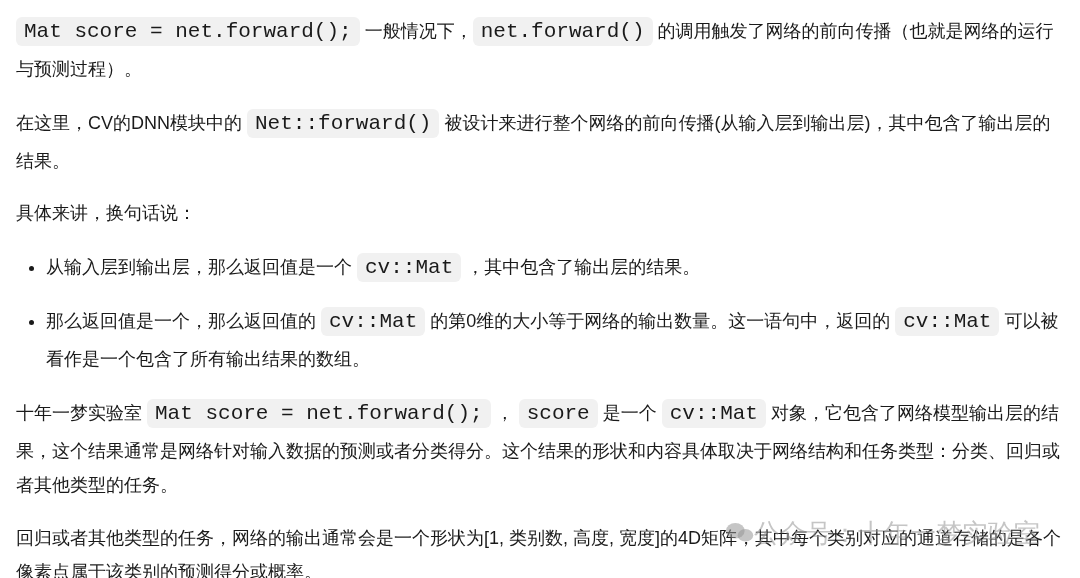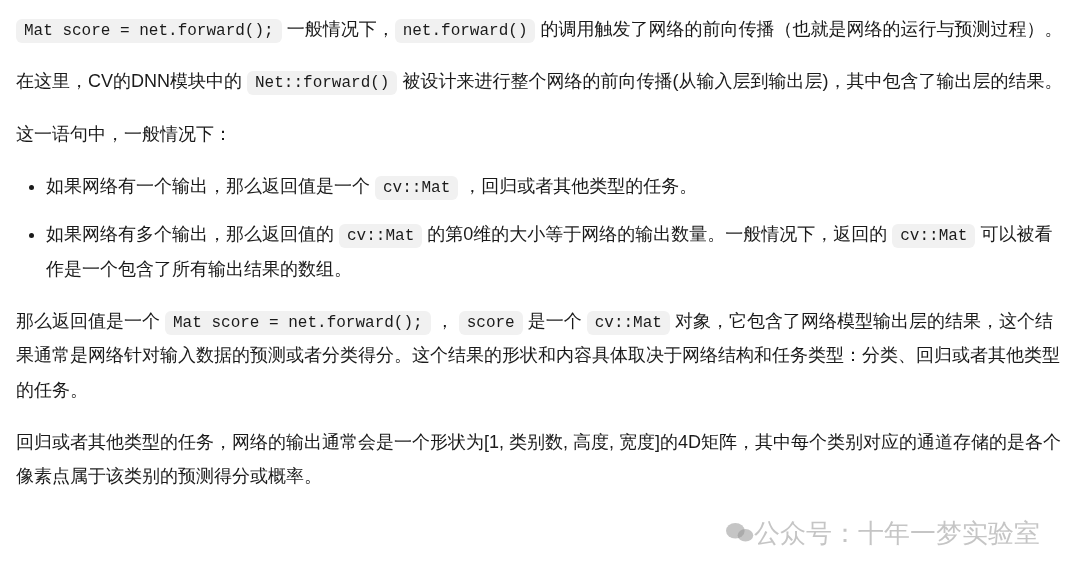--- a/index.html
+++ b/index.html
@@ -14,21 +14,21 @@
       box-sizing: border-box;
     }
     p {
       margin: 0 0 18px 0;
     }
     code {
       font-family: "SFMono-Regular", Consolas, "Liberation Mono", Menlo, monospace;
       background: #f1f1f1;
       padding: 3px 8px;
       border-radius: 6px;
-      font-size: 16px;
+      font-size: 21px;
       color: #1a1a1a;
     }
     ul {
       margin: 0 0 18px 0;
       padding-left: 30px;
     }
     li {
       margin-bottom: 14px;
       line-height: 1.9;
     }
@@ -56,34 +56,34 @@
 
 <p>
   <code>Mat score = net.forward();</code><span> 一般情况下，</span><code>net.forward()</code><span> 的调用触发了网络的前向传播（也就是网络的运行与预测过程）。</span>
 </p>
 
 <p>
   <span>在这里，CV的DNN模块中的 </span><code>Net::forward()</code><span> 被设计来进行整个网络的前向传播(从输入层到输出层)，其中包含了输出层的结果。</span>
 </p>
 
 <p>
-  <span>这一语句中，一般情况下：</span>
+  <span>具体来讲，换句话说：</span>
 </p>
 
 <ul>
   <li>
-    <span>如果网络有一个输出，那么返回值是一个 </span><code>cv::Mat</code><span> ，回归或者其他类型的任务。</span>
+    <span>从输入层到输出层，那么返回值是一个 </span><code>cv::Mat</code><span> ，其中包含了输出层的结果。</span>
   </li>
   <li>
-    <span>如果网络有多个输出，那么返回值的 </span><code>cv::Mat</code><span> 的第0维的大小等于网络的输出数量。一般情况下，返回的 </span><code>cv::Mat</code><span> 可以被看作是一个包含了所有输出结果的数组。</span>
+    <span>那么返回值是一个，那么返回值的 </span><code>cv::Mat</code><span> 的第0维的大小等于网络的输出数量。这一语句中，返回的 </span><code>cv::Mat</code><span> 可以被看作是一个包含了所有输出结果的数组。</span>
   </li>
 </ul>
 
 <p>
-  <span>那么返回值是一个 </span><code>Mat score = net.forward();</code><span> ， </span><code>score</code><span> 是一个 </span><code>cv::Mat</code><span> 对象，它包含了网络模型输出层的结果，这个结果通常是网络针对输入数据的预测或者分类得分。这个结果的形状和内容具体取决于网络结构和任务类型：分类、回归或者其他类型的任务。</span>
+  <span>十年一梦实验室 </span><code>Mat score = net.forward();</code><span> ， </span><code>score</code><span> 是一个 </span><code>cv::Mat</code><span> 对象，它包含了网络模型输出层的结果，这个结果通常是网络针对输入数据的预测或者分类得分。这个结果的形状和内容具体取决于网络结构和任务类型：分类、回归或者其他类型的任务。</span>
 </p>
 
 <p>
   <span>回归或者其他类型的任务，网络的输出通常会是一个形状为[1, 类别数, 高度, 宽度]的4D矩阵，其中每个类别对应的通道存储的是各个像素点属于该类别的预测得分或概率。</span>
 </p>
 
 <div class="watermark">
   <span class="watermark-icon">
     <svg width="28" height="24" viewBox="0 0 36 30" fill="rgba(150,150,150,0.55)">
       <ellipse cx="12" cy="12" rx="12" ry="10"></ellipse>

